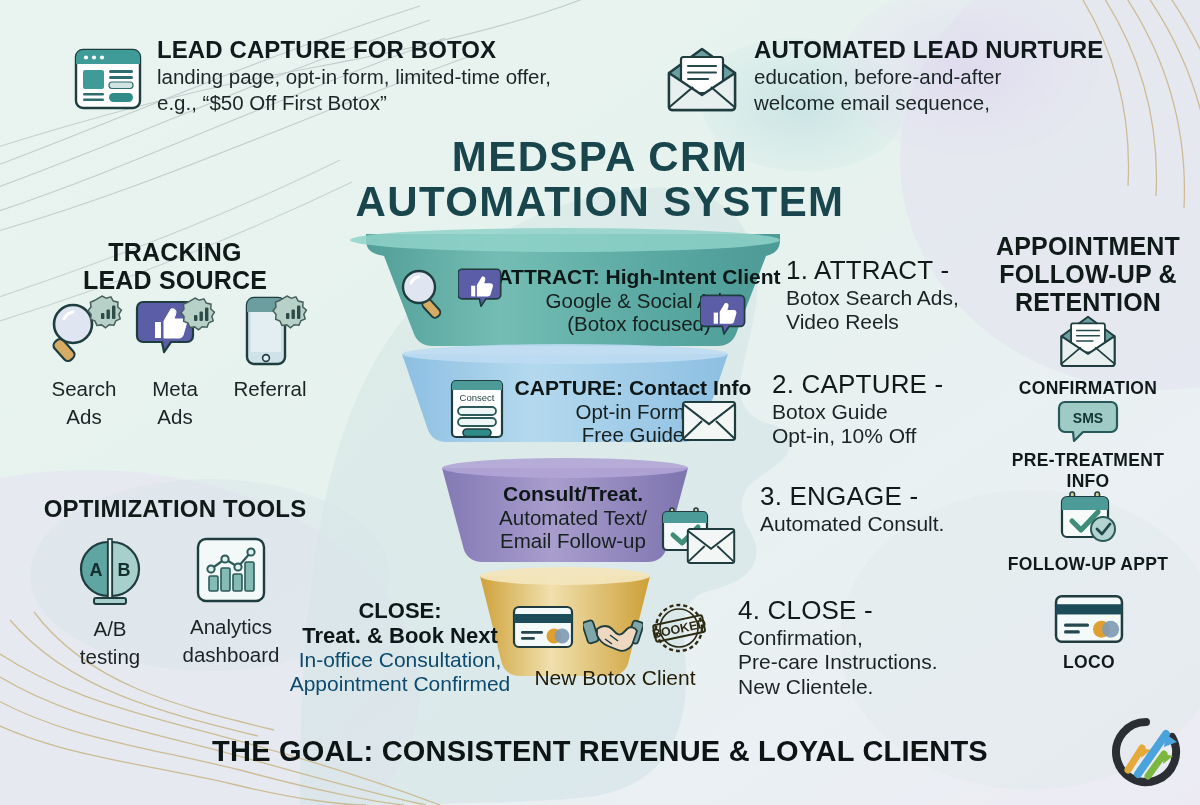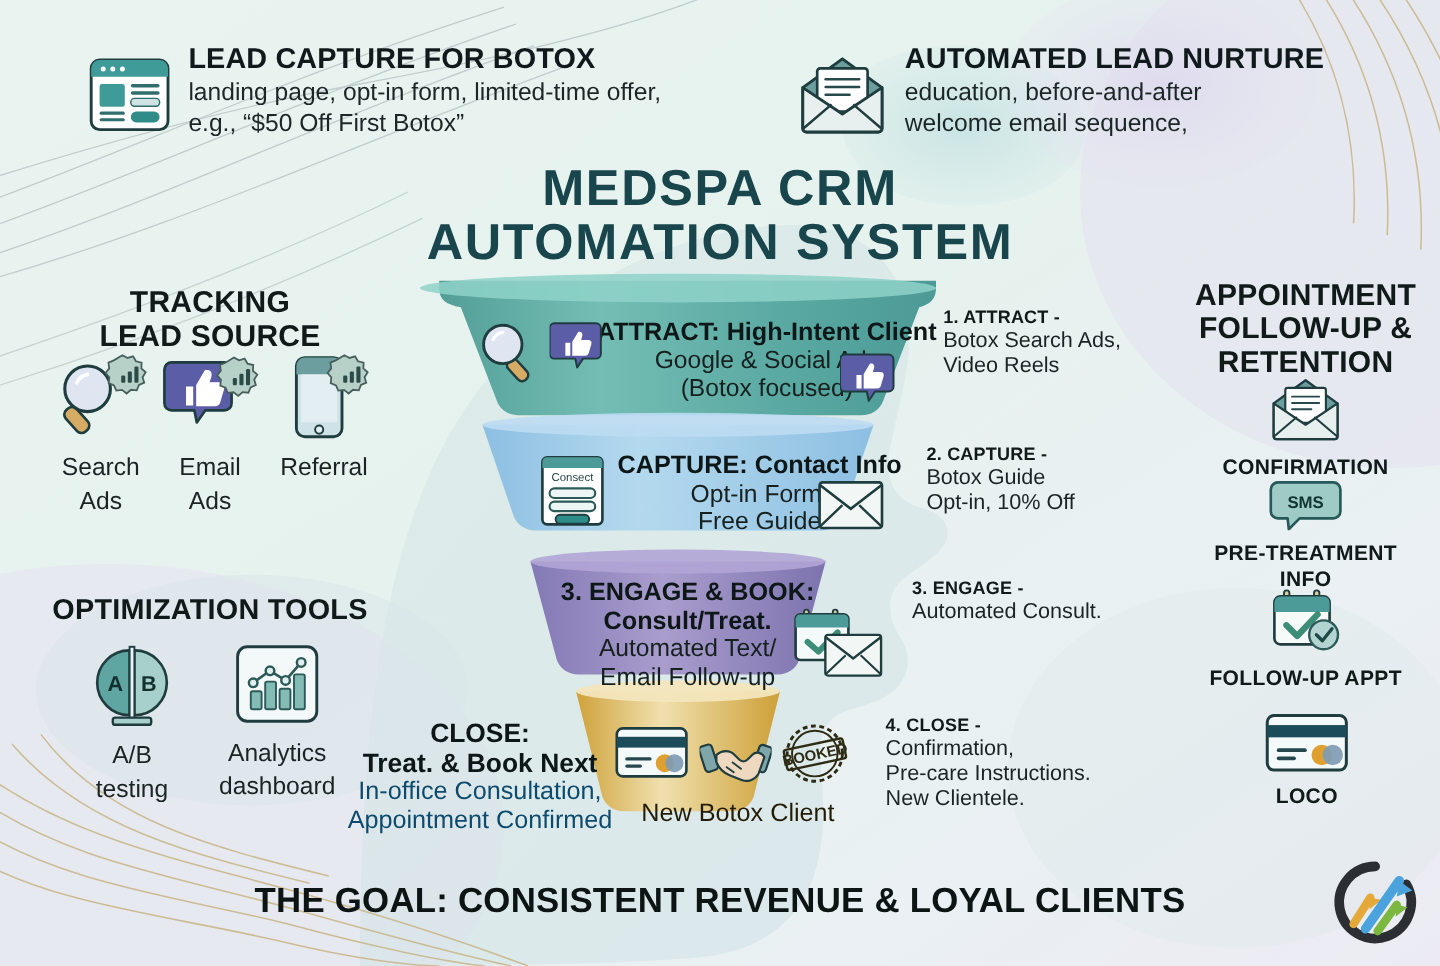--- a/index.html
+++ b/index.html
@@ -40,22 +40,22 @@
   .tile .capbold { font-size:17.5px; font-weight:bold; letter-spacing:.3px; color:#101a19; margin-top:4px; }
 
   
   #funnel { position:absolute; left:330px; top:228px; width:470px; height:470px; z-index:3; }
   .tier-txt { position:absolute; z-index:7; text-align:center; }
   .tier-txt .l1 { font-size:21px; font-weight:bold; color:#0d1717; line-height:1.13; }
   .tier-txt .l2 { font-size:20.5px; color:#16201f; line-height:1.14; }
 
   
   .step { position:absolute; z-index:6; }
-  .step .sh { font-size:15px; font-weight:bold; color:#101a19; letter-spacing:.2px; line-height:1.15; }
-  .step .sb { font-size:18px; color:#1b2424; line-height:1.16; }
+  .step .sh { font-size:26px; font-weight:normal; color:#101a19; letter-spacing:.2px; line-height:1.15; }
+  .step .sb { font-size:21px; color:#1b2424; line-height:1.16; }
 
   
   #close-label { position:absolute; z-index:7; text-align:right; }
   #close-label .c1 { font-size:22px; font-weight:bold; color:#0d1717; line-height:1.14; }
   #close-label .c2 { font-size:21px; color:#0c4a6e; line-height:1.15; }
 
   #newclient {
     position:absolute; z-index:8; font-size:21px; color:#241d06;
     text-align:center; width:220px;
   }
@@ -220,21 +220,21 @@
       <path d="M10 10 h44 a6 6 0 0 1 6 6 v28 a6 6 0 0 1-6 6 H38 l-7 10 -2-10 H10 a6 6 0 0 1-6-6 V16 a6 6 0 0 1 6-6 Z" fill="#5b5ea6" stroke="#1f3d3f" stroke-width="2.2" stroke-linejoin="round"></path>
       <path d="M22 30 h6 v16 h-6 z" fill="#ffffff"></path>
       <path d="M31 46 V29 l7-12 c3.4-1 5.6 1.2 4.8 4.4 L41 27 h8.5 c3 0 4.6 2.4 3.8 5 l-3.2 11c-.6 2-2 3-4 3 Z" fill="#ffffff" stroke="#ffffff" stroke-width="1"></path>
       <path d="M62 6 l4.3 2.3 4.6-1.4 2.4 4.2 4.7 1.1 -.2 4.8 3.6 3.2 -2.6 4.1 1.4 4.6 -4.4 1.9 -1.8 4.5 -4.8-.5 -3.7 3.1 -3.8-3 -4.8 .6 -1.9-4.4 -4.4-1.8 .5-4.8 -3.1-3.7 3-3.8 -.6-4.8 4.4-1.9 Z" fill="#b7d1c8" stroke="#47605c" stroke-width="1.5"></path>
       <g fill="#2b4a48">
         <rect x="61" y="23" width="3.4" height="6" rx="1"></rect>
         <rect x="66.5" y="19.5" width="3.4" height="9.5" rx="1"></rect>
         <rect x="72" y="15.5" width="3.4" height="13.5" rx="1"></rect>
       </g>
     </svg>
-    <div class="cap">Email</div>
+    <div class="cap">Meta</div>
     <div class="cap">Ads</div>
   </div>
 
   <div class="tile" style="left:218px; top:292px; width:104px;">
     <svg width="84" height="76" viewBox="0 0 84 76">
       <rect x="19" y="6" width="38" height="66" rx="7" fill="#cfe2e7" stroke="#1f3d3f" stroke-width="2.4"></rect>
       <path d="M19 13 a7 7 0 0 1 7-7 h24 a7 7 0 0 1 7 7 v7 H19 Z" fill="#6c9ea0"></path>
       <rect x="23" y="20" width="30" height="40" fill="#e3eef2"></rect>
       <circle cx="38" cy="66" r="3.4" fill="#e3eef2" stroke="#1f3d3f" stroke-width="1.6"></circle>
       <path d="M59 4 l4.3 2.3 4.6-1.4 2.4 4.2 4.7 1.1 -.2 4.8 3.6 3.2 -2.6 4.1 1.4 4.6 -4.4 1.9 -1.8 4.5 -4.8-.5 -3.7 3.1 -3.8-3 -4.8 .6 -1.9-4.4 -4.4-1.8 .5-4.8 -3.1-3.7 3-3.8 -.6-4.8 4.4-1.9 Z" fill="#b7d1c8" stroke="#47605c" stroke-width="1.5"></path>
@@ -365,21 +365,20 @@
     <rect x="9" y="40" width="38" height="8" rx="4" fill="#eef5f5" stroke="#2b5a58" stroke-width="1.8"></rect>
     <rect x="14" y="51" width="28" height="7.5" rx="3.7" fill="#2f8c89" stroke="#1f3d3f" stroke-width="1.6"></rect>
   </svg>
   <svg style="position:absolute;left:681px;top:400px;z-index:8;" width="56" height="42" viewBox="0 0 56 42">
     <rect x="2" y="2" width="52" height="38" rx="2.5" fill="#f2f7f6" stroke="#1f3d3f" stroke-width="2.2"></rect>
     <path d="M2 4 L28 24 L54 4" fill="none" stroke="#1f3d3f" stroke-width="2.2"></path>
     <path d="M2 39 L21 21 M54 39 L35 21" fill="none" stroke="#1f3d3f" stroke-width="2"></path>
   </svg>
 
   <div class="tier-txt" style="left:442px; top:482px; width:262px;">
-    <div class="l1">3. ENGAGE &amp; BOOK:</div>
     <div class="l1">Consult/Treat.</div>
     <div class="l2">Automated Text/</div>
     <div class="l2">Email Follow-up</div>
   </div>
   <svg style="position:absolute;left:659px;top:505px;z-index:8;" width="52" height="48" viewBox="0 0 52 48">
     <rect x="11" y="3" width="4" height="9" rx="2" fill="#d8cf9c" stroke="#1f3d3f" stroke-width="1.6"></rect>
     <rect x="35" y="3" width="4" height="9" rx="2" fill="#d8cf9c" stroke="#1f3d3f" stroke-width="1.6"></rect>
     <rect x="4" y="7" width="44" height="38" rx="4" fill="#f4faf9" stroke="#1f3d3f" stroke-width="2.2"></rect>
     <path d="M4 11 a4 4 0 0 1 4-4 h36 a4 4 0 0 1 4 4 v7 H4 Z" fill="#4d9b98"></path>
     <polyline points="14,30 23,38 39,22" fill="none" stroke="#3e8d78" stroke-width="5" stroke-linecap="round" stroke-linejoin="round"></polyline>

